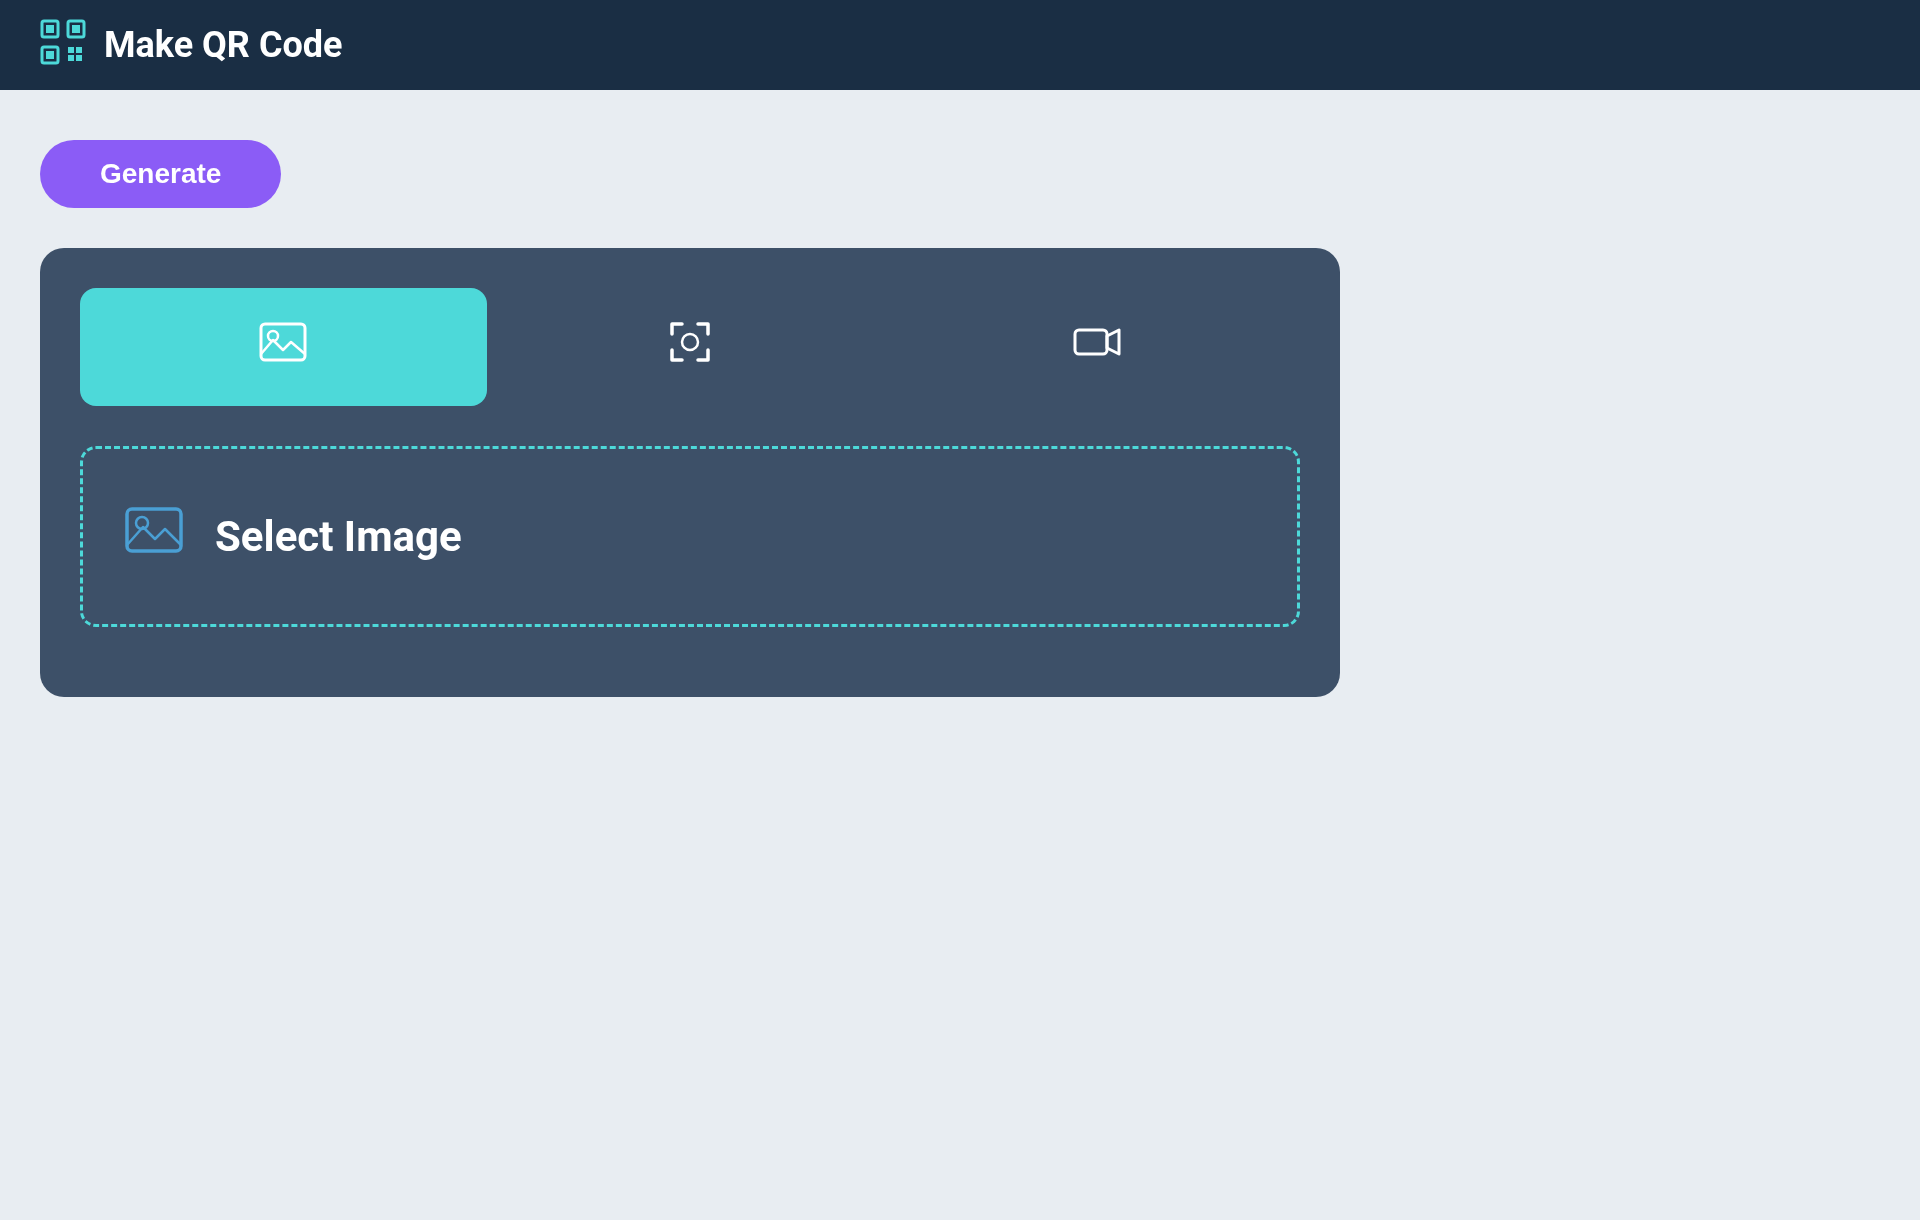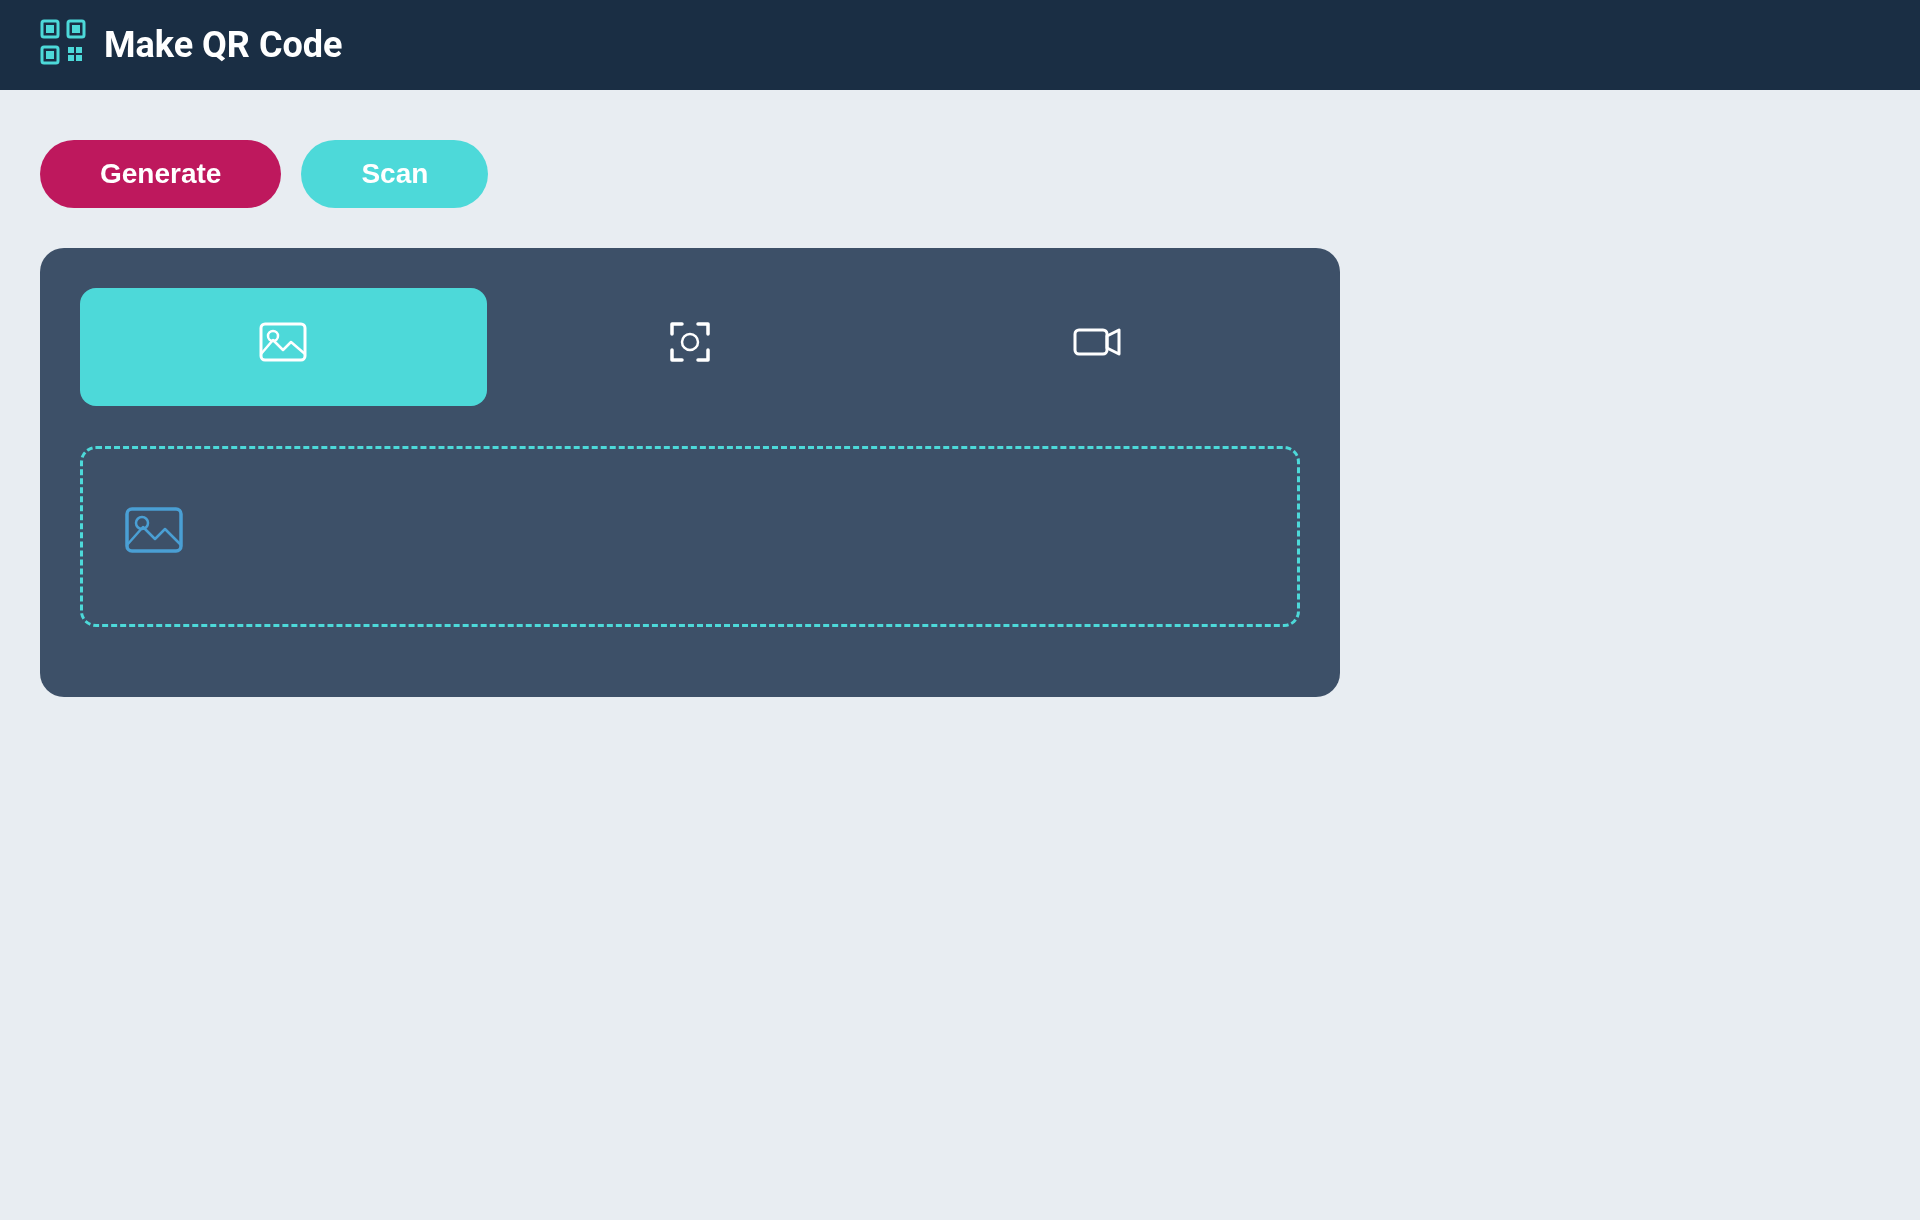--- a/index.html
+++ b/index.html
@@ -52,21 +52,21 @@
     .tab-btn {
       padding: 18px 60px;
       border-radius: 50px;
       border: none;
       cursor: pointer;
       font-size: 28px;
       font-weight: 700;
     }
 
     .tab-btn-generate {
-      background-color: #be185d;
+      background-color: #8b5cf6;
       color: #ffffff;
     }
 
     .tab-btn-scan {
       background-color: #4dd9d9;
       color: #ffffff;
     }
 
     .scan-panel {
       background-color: #3d5068;
@@ -161,21 +161,20 @@
       <rect x="36" y="36" width="6" height="6" fill="#4dd9d9"></rect>
     </svg>
   </span>
   <span class="header-title">Make QR Code</span>
 </div>
 
 <div class="main-content">
 
   <div class="tab-buttons">
     <button class="tab-btn tab-btn-generate">Generate</button>
-    <button class="tab-btn tab-btn-scan">Scan</button>
   </div>
 
   <div class="scan-panel">
 
     <div class="scan-tabs">
 
       <div class="scan-tab scan-tab-active">
         <span class="scan-tab-icon">
           <svg width="52" height="52" viewBox="0 0 52 52" fill="none">
             <rect x="4" y="8" width="44" height="36" rx="4" stroke="white" stroke-width="3" fill="none"></rect>
@@ -209,18 +208,19 @@
     </div>
 
     <div class="select-image-area">
       <span class="select-image-icon">
         <svg width="62" height="62" viewBox="0 0 62 62" fill="none">
           <rect x="4" y="10" width="54" height="42" rx="5" stroke="#4a9fd4" stroke-width="3.5" fill="none"></rect>
           <circle cx="19" cy="24" r="6" stroke="#4a9fd4" stroke-width="2.5" fill="none"></circle>
           <path d="M4 46 L20 28 L32 40 L42 30 L58 46" stroke="#4a9fd4" stroke-width="2.5" stroke-linejoin="round" fill="none"></path>
         </svg>
       </span>
+      <span class="select-image-text">Select Image</span>
     </div>
 
 
   </div>
 
 </div>
 
 </body></html>

